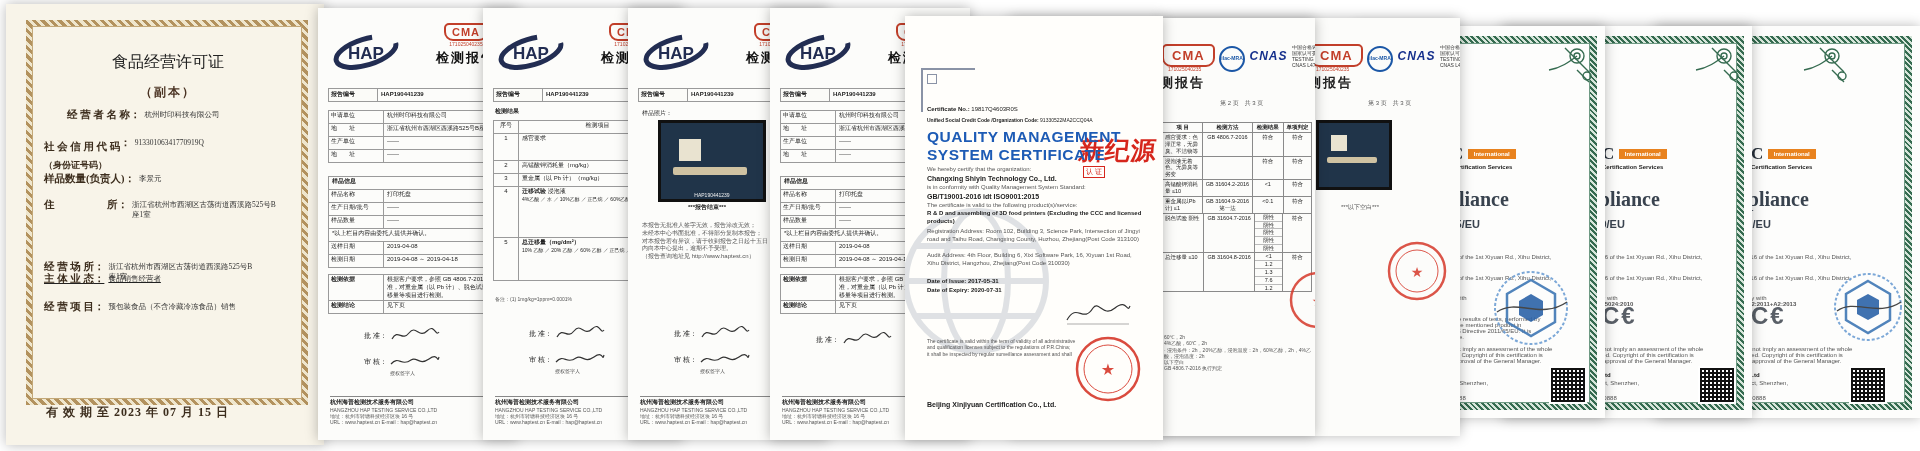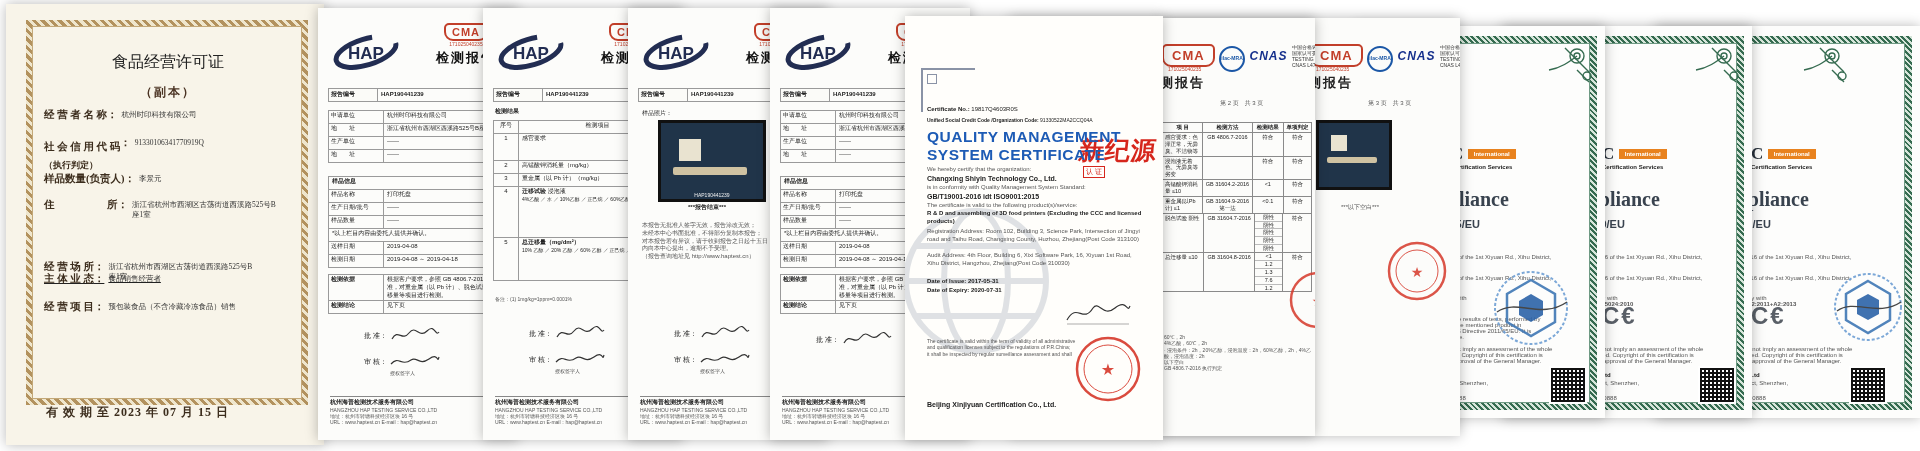--- a/index.html
+++ b/index.html
@@ -95,29 +95,29 @@
 </head>
 <body>
 
 <div id="stage">
 
   <section class="card license">
     <div class="lic-frame"></div>
     <div class="abs ctr" style="left:30px;right:24px;top:48px;">食品经营许可证</div>
     <div class="abs ctr lic-sub" style="left:30px;right:24px;top:80px;">（副本）</div>
 
-    <div class="lic-row" style="top:104px;">
+    <div class="lic-row" style="top:104px;margin-left:23px;">
       <span class="lic-label">经 营 者 名 称</span>
         <span class="lic-label">：</span>
       <span class="lic-val">杭州时印科技有限公司</span>
     </div>
     <div class="lic-row" style="top:132px;">
       <span>
         <span class="lic-label">社 会 信 用 代 码</span><br>
-        <span class="lic-label" style="font-size:9px;">（执行判定）</span>
+        <span class="lic-label" style="font-size:9px;">（身份证号码）</span>
       </span>
       <span class="lic-label">：</span>
       <span class="lic-val">91330106341770919Q</span>
     </div>
     <div class="lic-row" style="top:168px;">
       <span class="lic-label">样品数量(负责人)</span>
         <span class="lic-label">：</span>
       <span class="lic-val">李景元</span>
     </div>
     <div class="lic-row" style="top:194px;">

